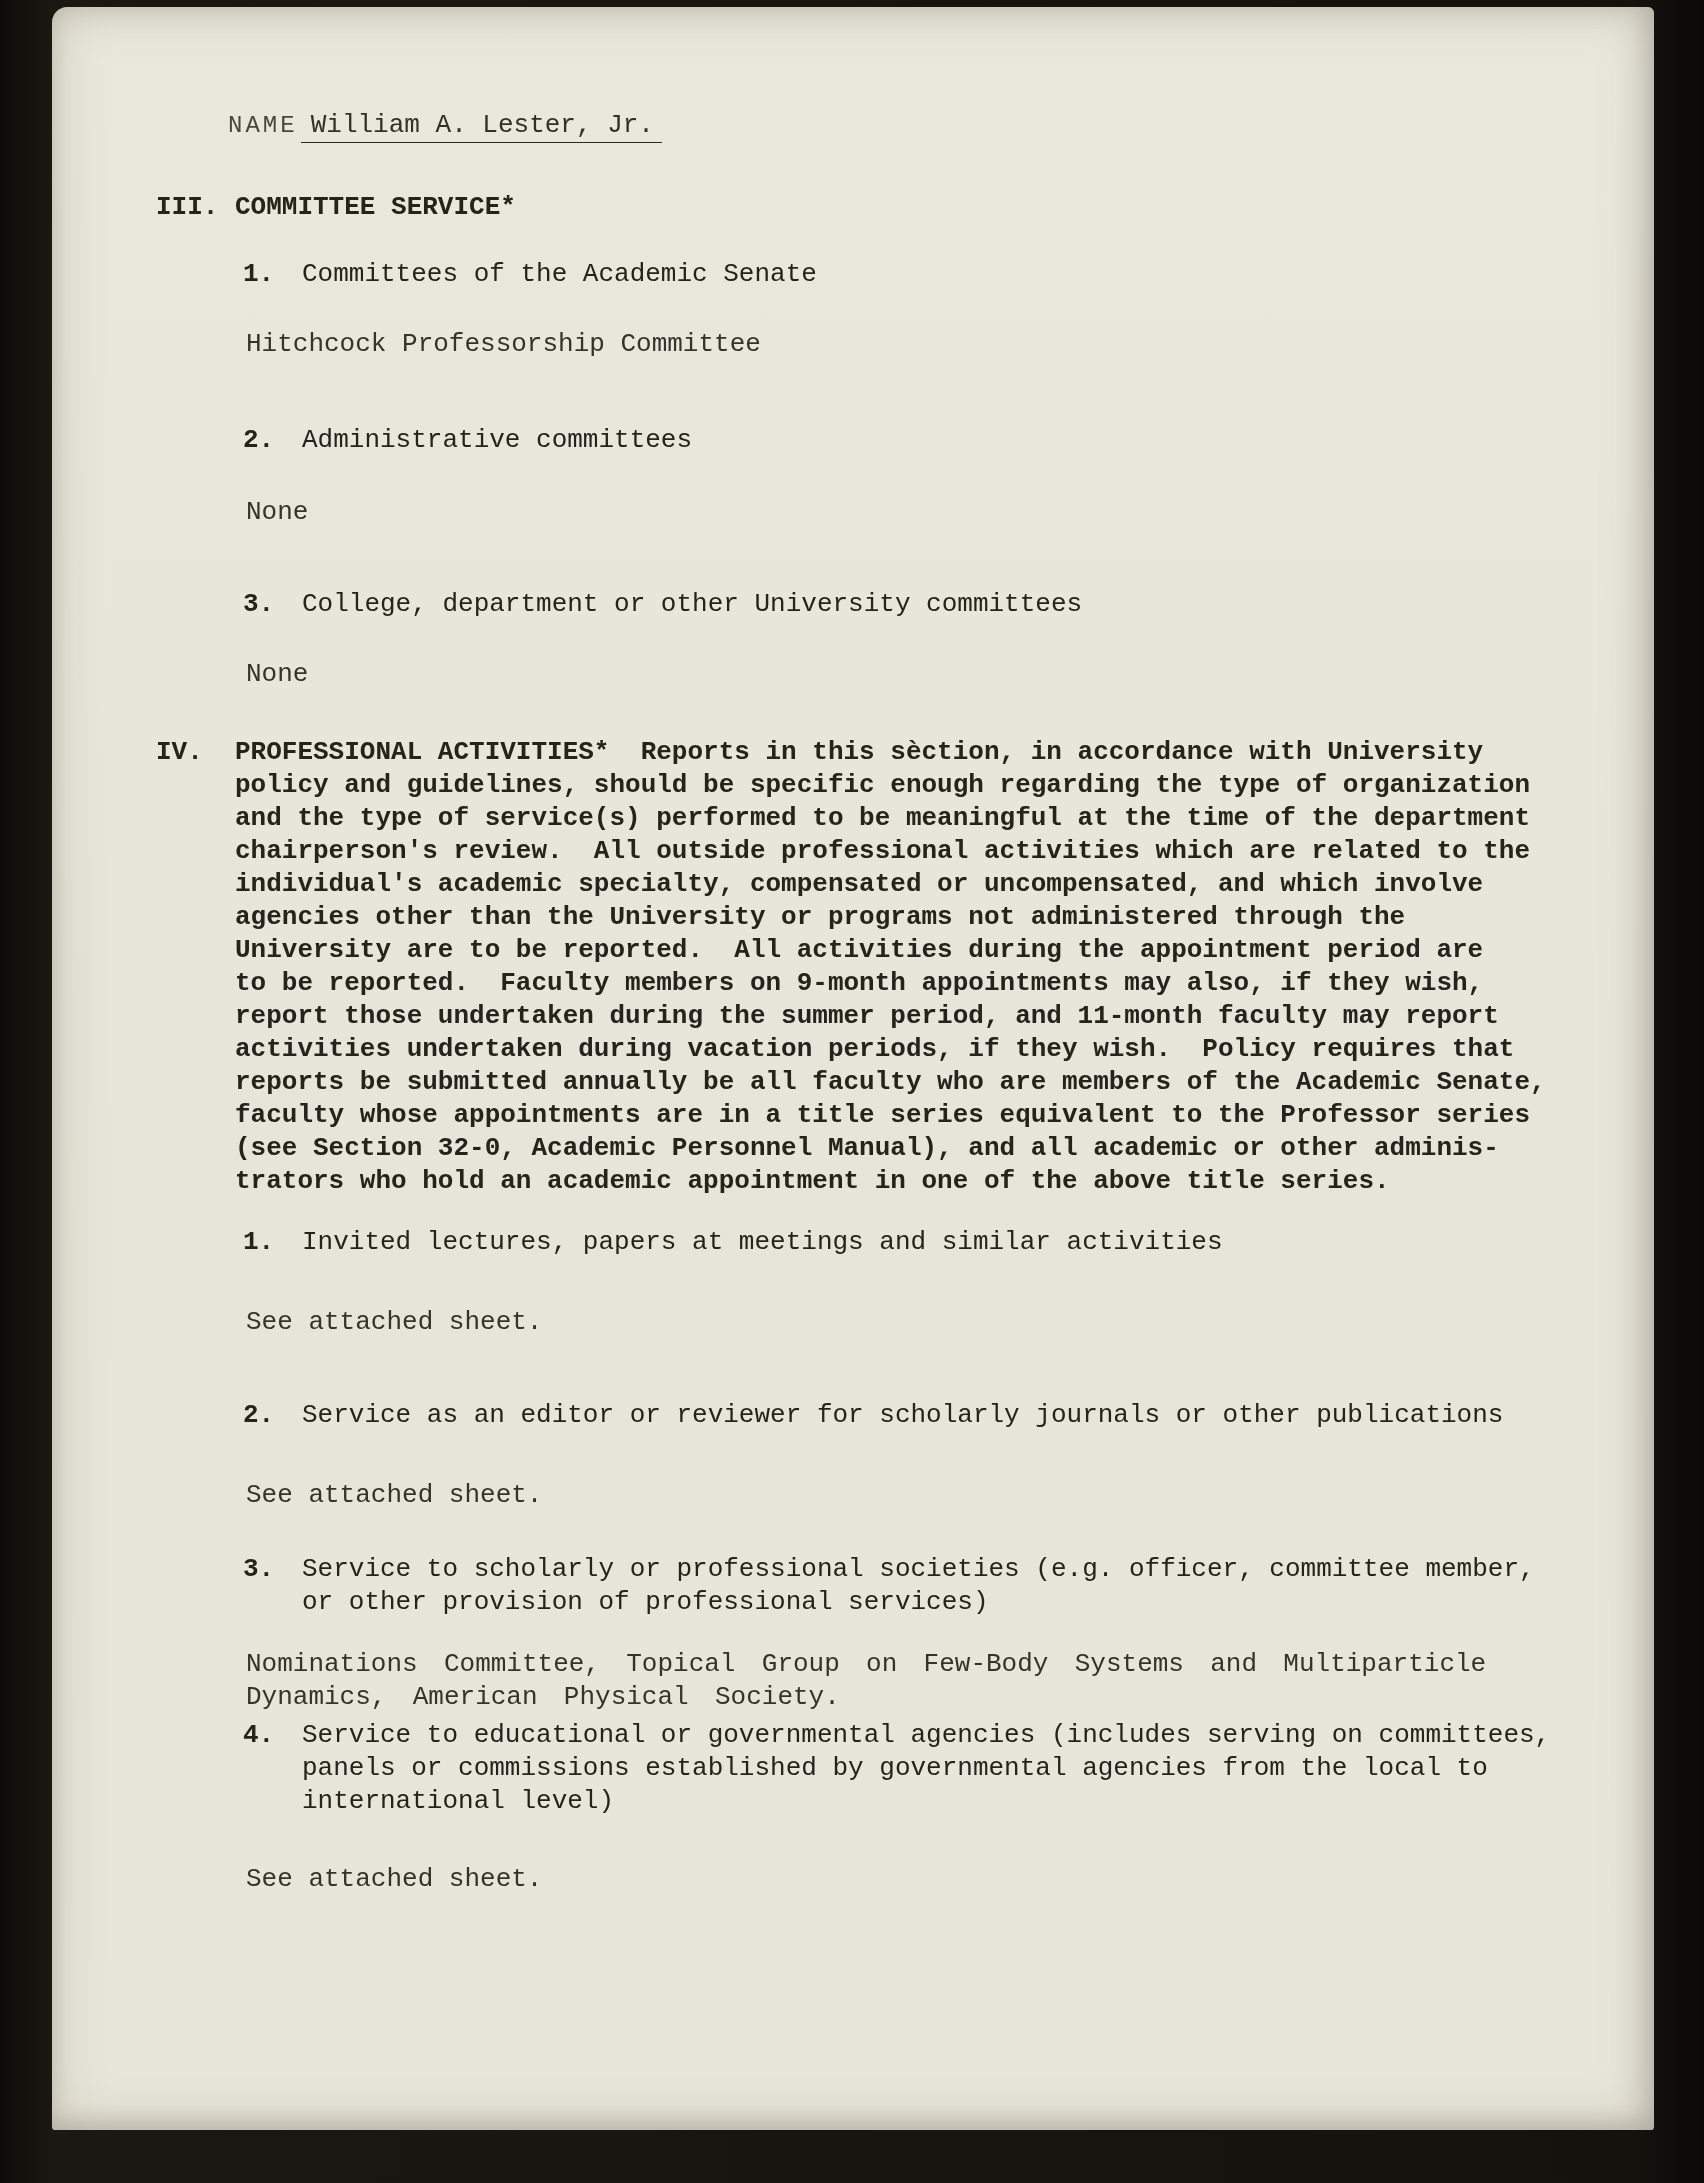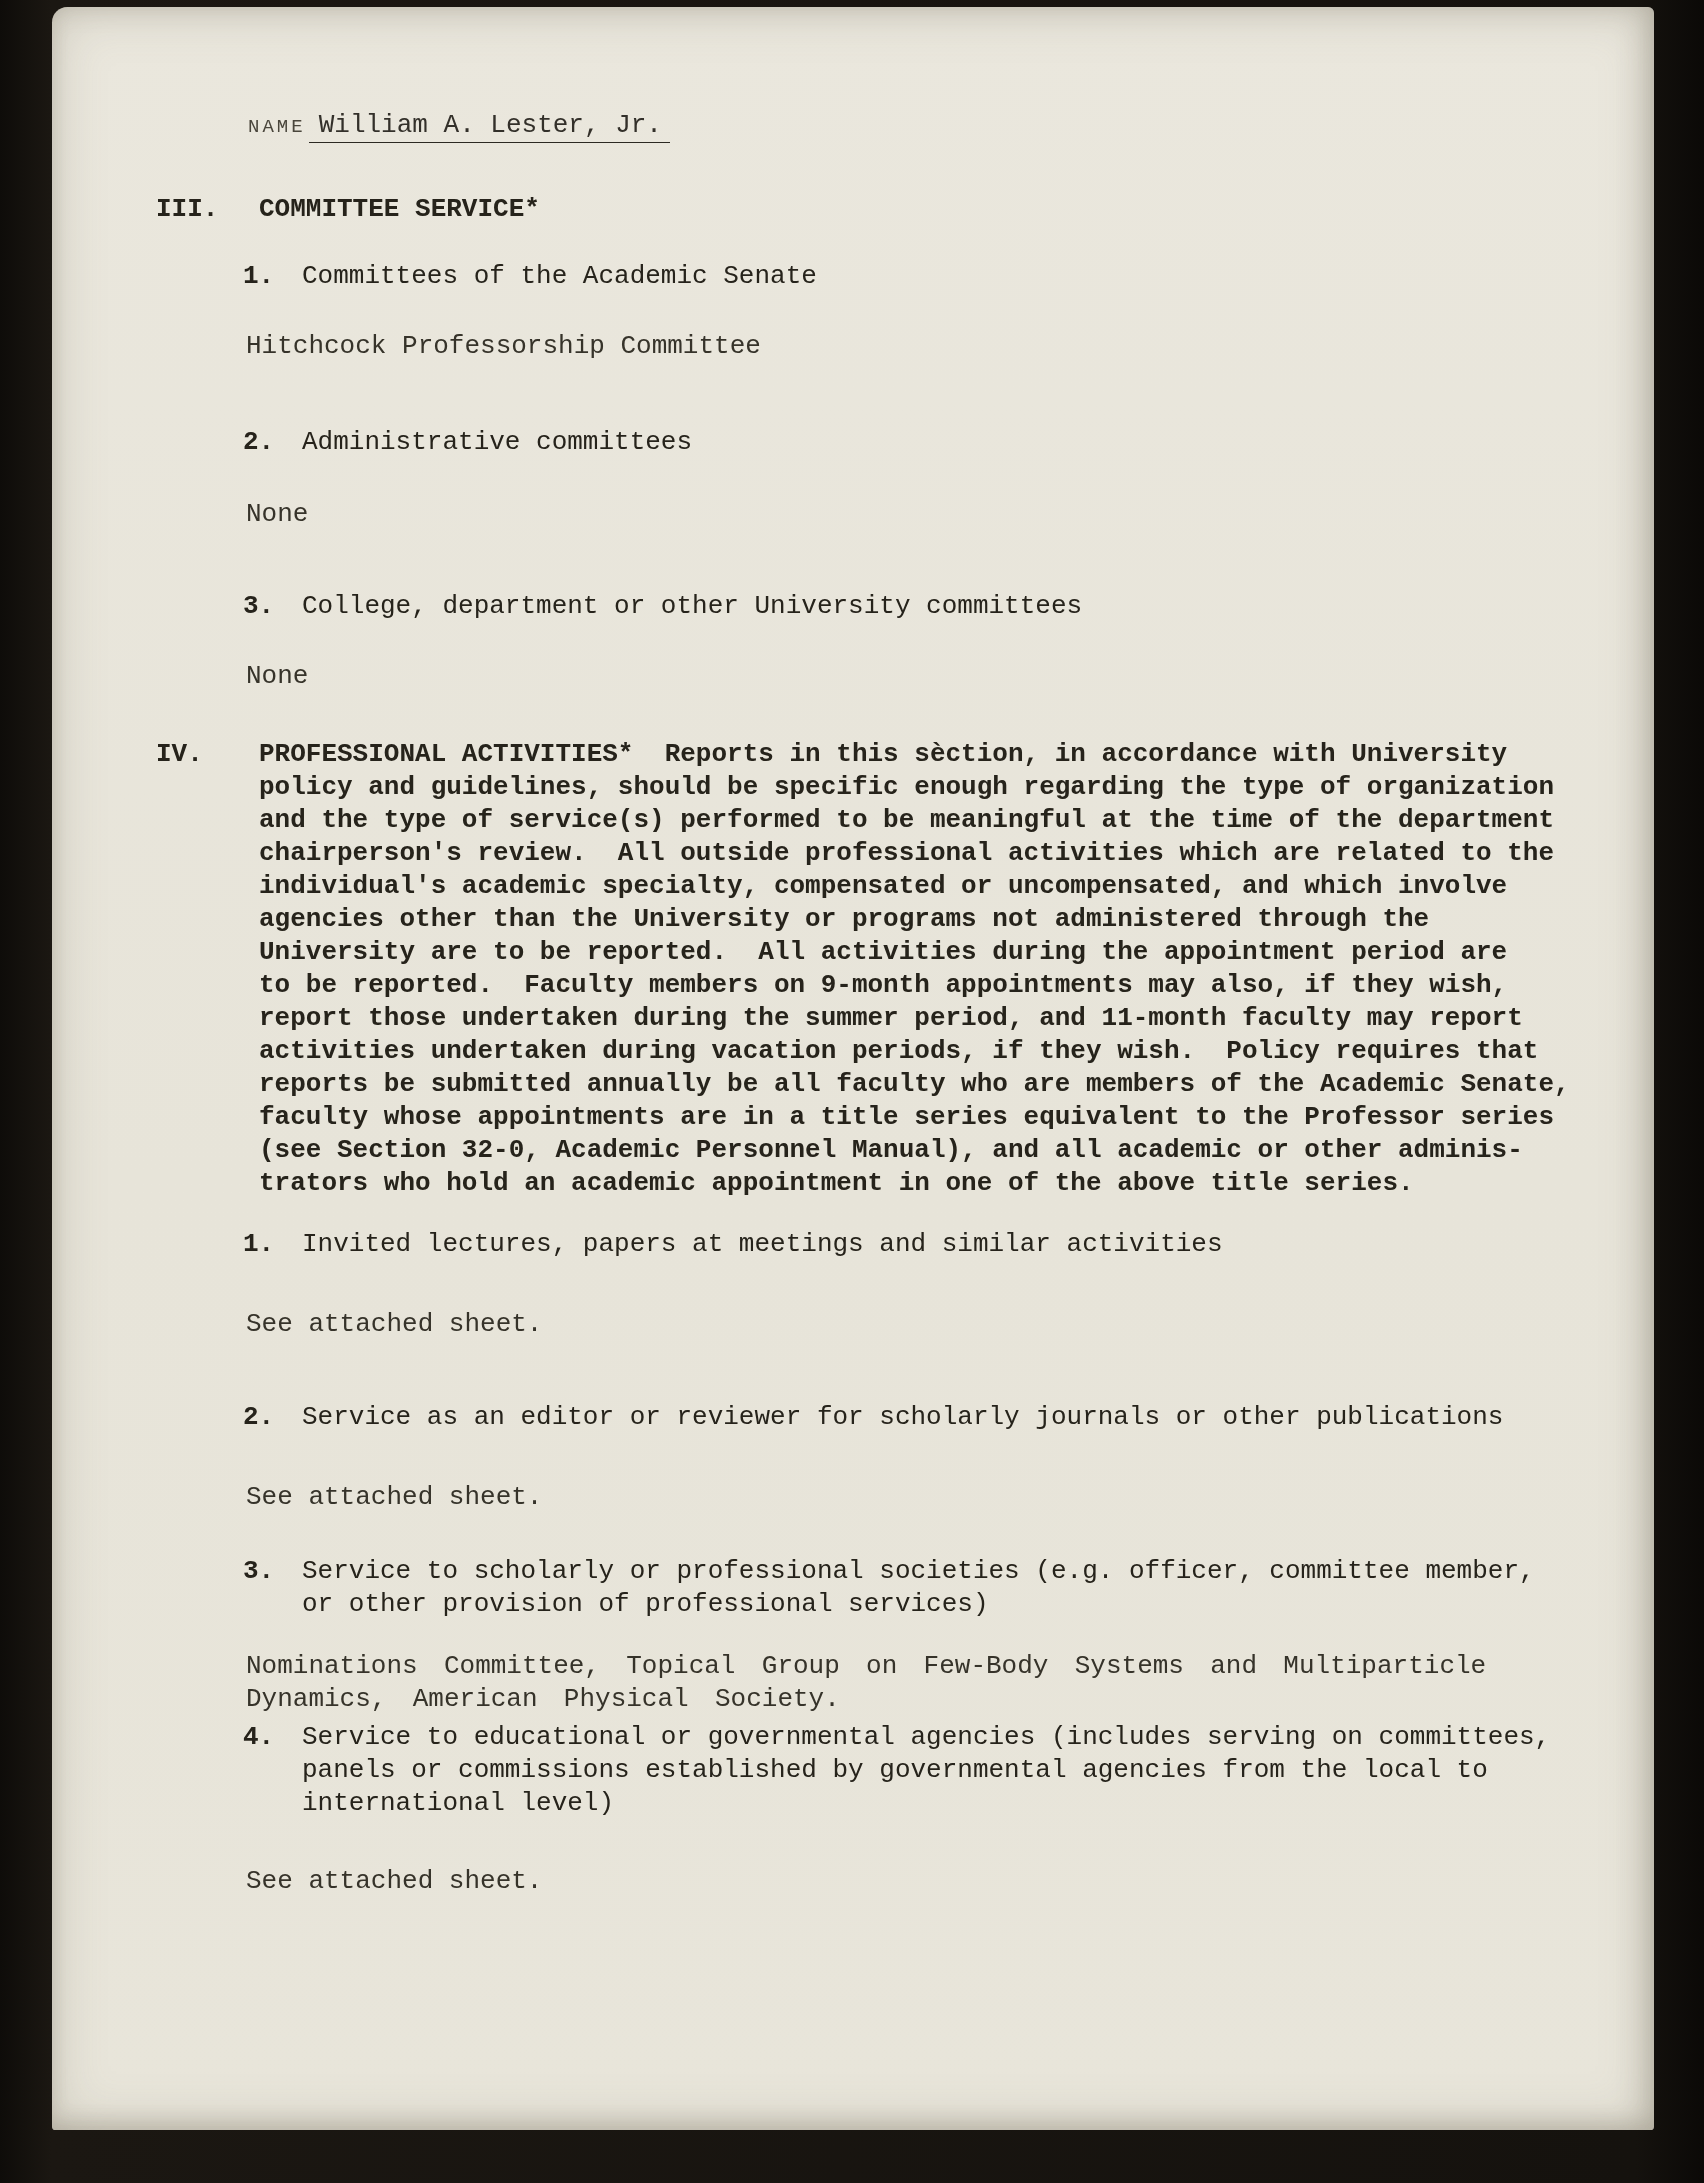--- a/index.html
+++ b/index.html
@@ -23,24 +23,24 @@
   }
   .content {
     position: relative; height: 100%;
     padding: 102px 53px 0 104px;
     color: #26231b;
     font-size: 26px; line-height: 33px;
   }
   .content [data-bind] { white-space: pre-wrap; }
 
   .name-row { margin-left: 72px; }
-  .name-label { color: #4a463c; letter-spacing: 3px; font-size: 19px; margin-left: 20px; }
+  .name-label { color: #4a463c; letter-spacing: 3px; font-size: 24px; }
   .name-value { color: #33302a; border-bottom: 1.8px solid #2c2922; padding: 0 8.3px 1.8px 9.5px; margin-left: 3.6px; text-align: center; }
 
-  .row { display: flex; gap: 24px; }
+  .row { display: flex; }
   .rnum { flex: 0 0 79px; font-weight: 700; }
   .sec-title { font-weight: 700; flex: 1; }
   .intro { font-weight: 700; flex: 1; }
 
   .item { display: flex; margin-left: 87px; }
   .inum { flex: 0 0 59px; font-weight: 700; }
   .ilabel { font-weight: 400; flex: 1; }
 
   .answer { margin-left: 90px; color: #36332a; }
   .answer.wide { word-spacing: 10.7px; }

